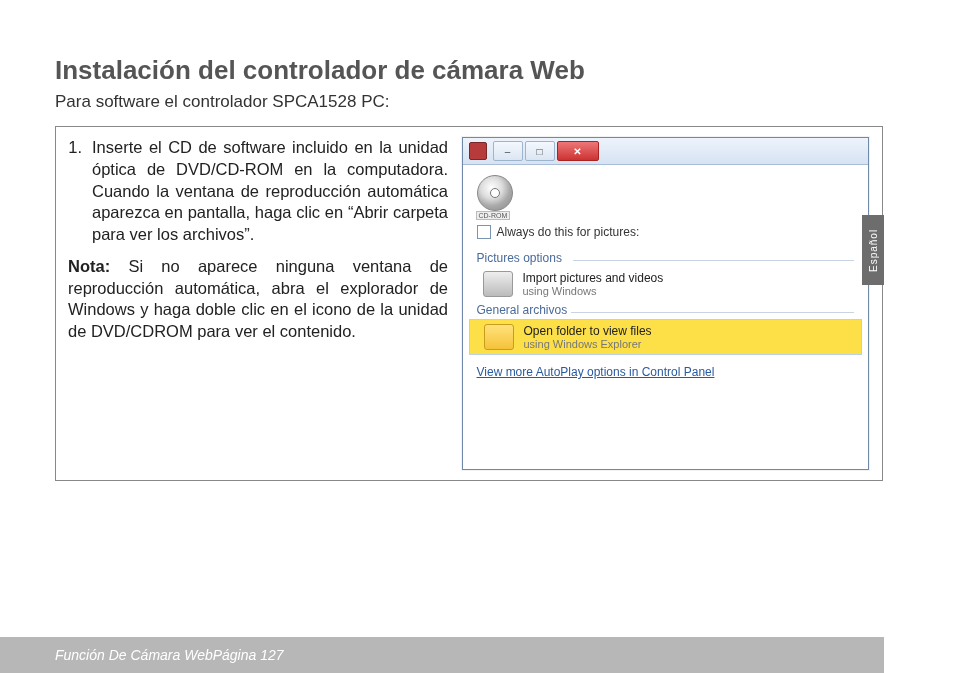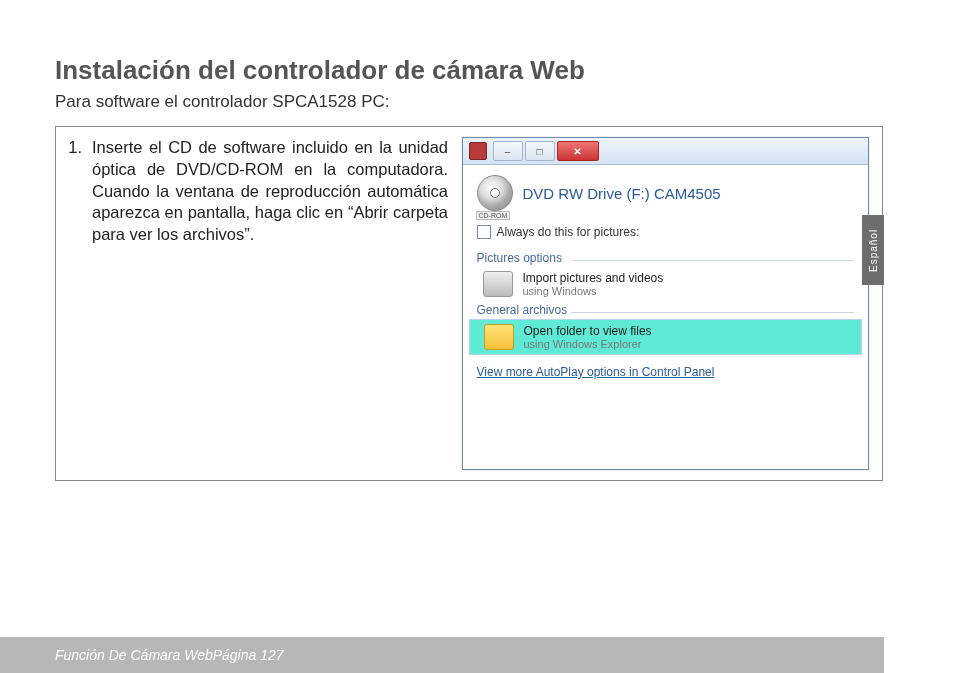--- a/index.html
+++ b/index.html
@@ -167,21 +167,21 @@
     background: #ccc;
     border: 1px solid #999;
     border-radius: 3px;
   }
   .opt-icon.camera { background: linear-gradient(#eee,#bbb); }
   .opt-icon.muvee { background: linear-gradient(#6a1a5a,#c77); }
   .opt-icon.folder { background: linear-gradient(#ffe27a,#f6c23a); border-color: #c99b1f; }
   .option .opt-text .t1 { font-size: 12px; color: #222; }
   .option .opt-text .t2 { font-size: 11px; color: #777; }
   .option.selected {
-    background: #5eead4;
+    background: #fde047;
     border: 1px solid #b9d1ec;
   }
   .more-link {
     color: #2a5a9e;
     text-decoration: underline;
     font-size: 12px;
     padding: 8px 14px 12px 14px;
     display: block;
   }
   
@@ -223,39 +223,41 @@
 
   <div class="content">
     <h1 class="title">Instalación del controlador de cámara Web</h1>
     <p class="subtitle">Para software el controlador SPCA1528 PC:</p>
 
     <div class="box">
       <div class="left-col">
         <div class="step">
           <div class="num">1.</div>
           <div class="txt">Inserte el CD de software incluido en la unidad óptica de DVD/CD-ROM en la computadora. Cuando la ventana de reproducción automática aparezca en pantalla, haga clic en “Abrir carpeta para ver los archivos”.</div>
+        </div>
+        <div class="note">
+          <span class="lbl">Nota:</span><span> Si no aparece ninguna ventana de reproducción automática, abra el explorador de Windows y haga doble clic en el icono de la unidad de DVD/CDROM para ver el contenido.</span>
         </div>
       </div>
 
       <div class="right-col">
         <div class="autoplay-window">
           <div class="titlebar">
             <div class="ap-icon"></div>
             <div class="win-buttons">
               <div class="win-btn">–</div>
               <div class="win-btn">□</div>
               <div class="win-btn close">✕</div>
             </div>
           </div>
 
           <div class="drive-row">
             <div class="cd-icon">
               <div class="cd-label">CD-ROM</div>
             </div>
-            <div class="drive-text">DVD RW Drive (F:) CAM4505</div>
           </div>
 
           <div class="checkbox-row">
             <div class="chk"></div>
             <span>Always do this for pictures:</span>
           </div>
 
           <div class="group-label">
             <span>Pictures options</span>
             <div class="line"></div>

